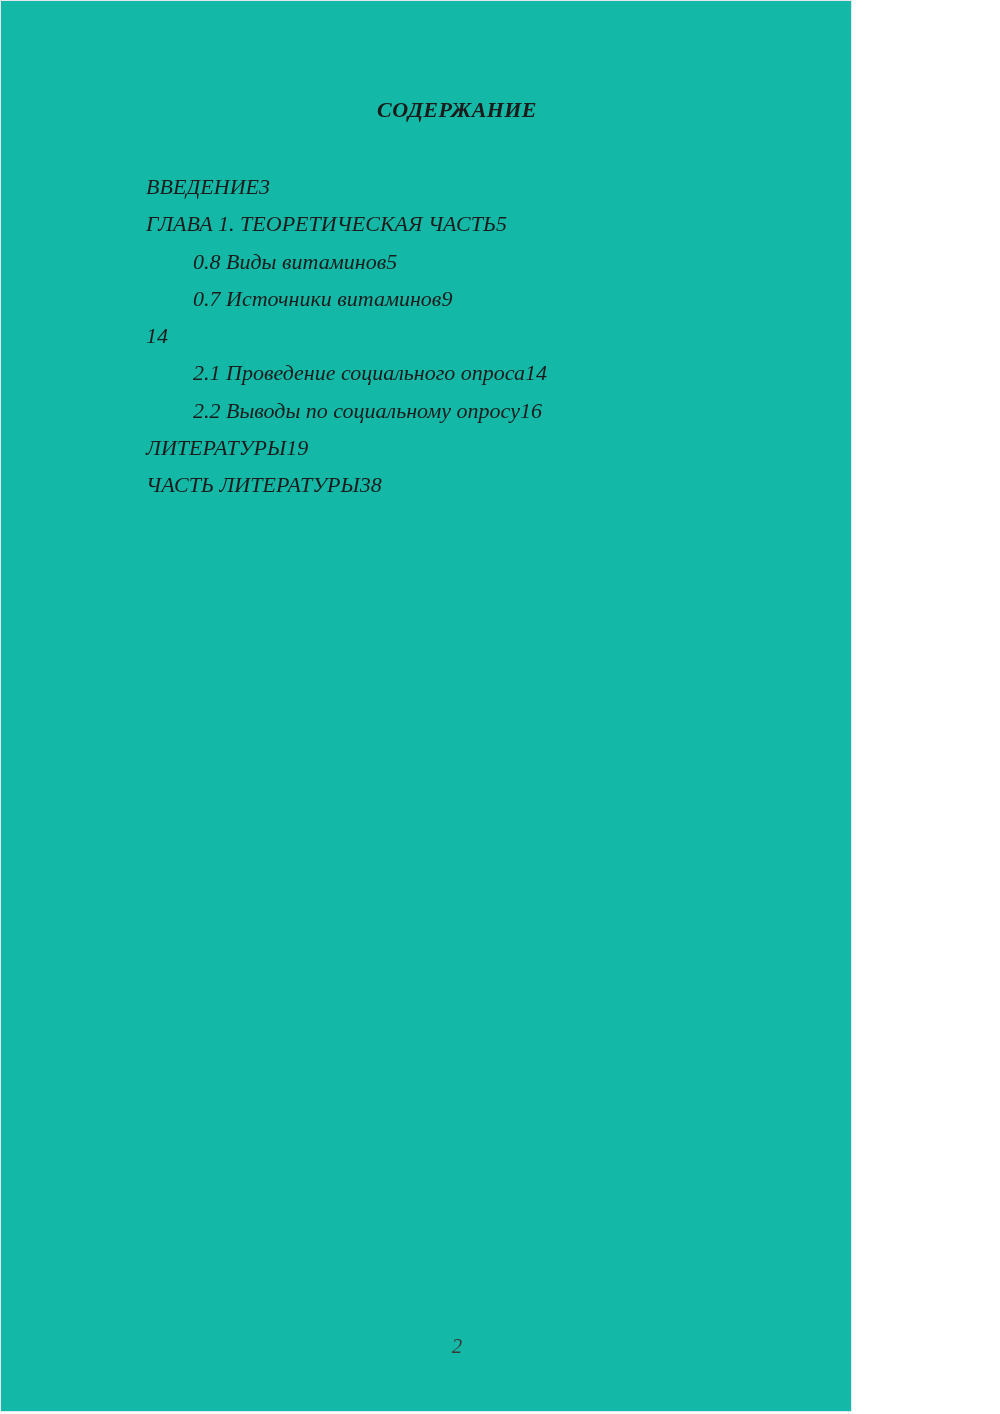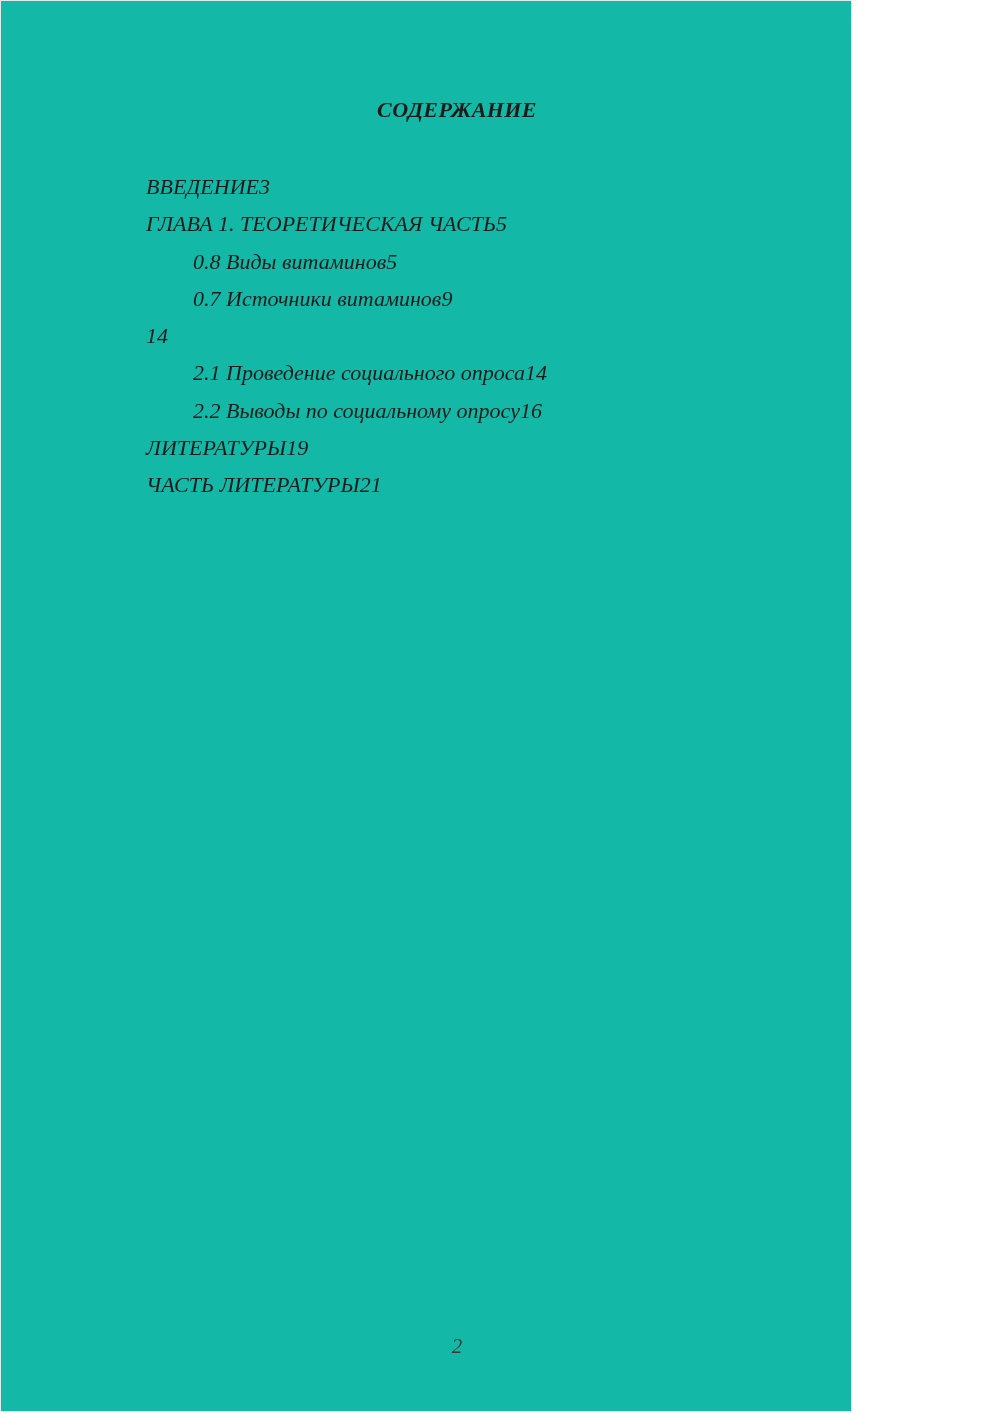--- a/index.html
+++ b/index.html
@@ -101,20 +101,20 @@
         <div class="toc-row indent">
           <span class="toc-label">2.2 Выводы по социальному опросу</span>
           <span class="toc-page">16</span>
         </div>
         <div class="toc-row">
           <span class="toc-label">ЛИТЕРАТУРЫ</span>
           <span class="toc-page">19</span>
         </div>
         <div class="toc-row">
           <span class="toc-label">ЧАСТЬ ЛИТЕРАТУРЫ</span>
-          <span class="toc-page">21</span>
+          <span class="toc-page">38</span>
         </div>
     </div>
 
   </div>
 
   <div class="page-footer">2</div>
 </div>
 
 </body></html>

